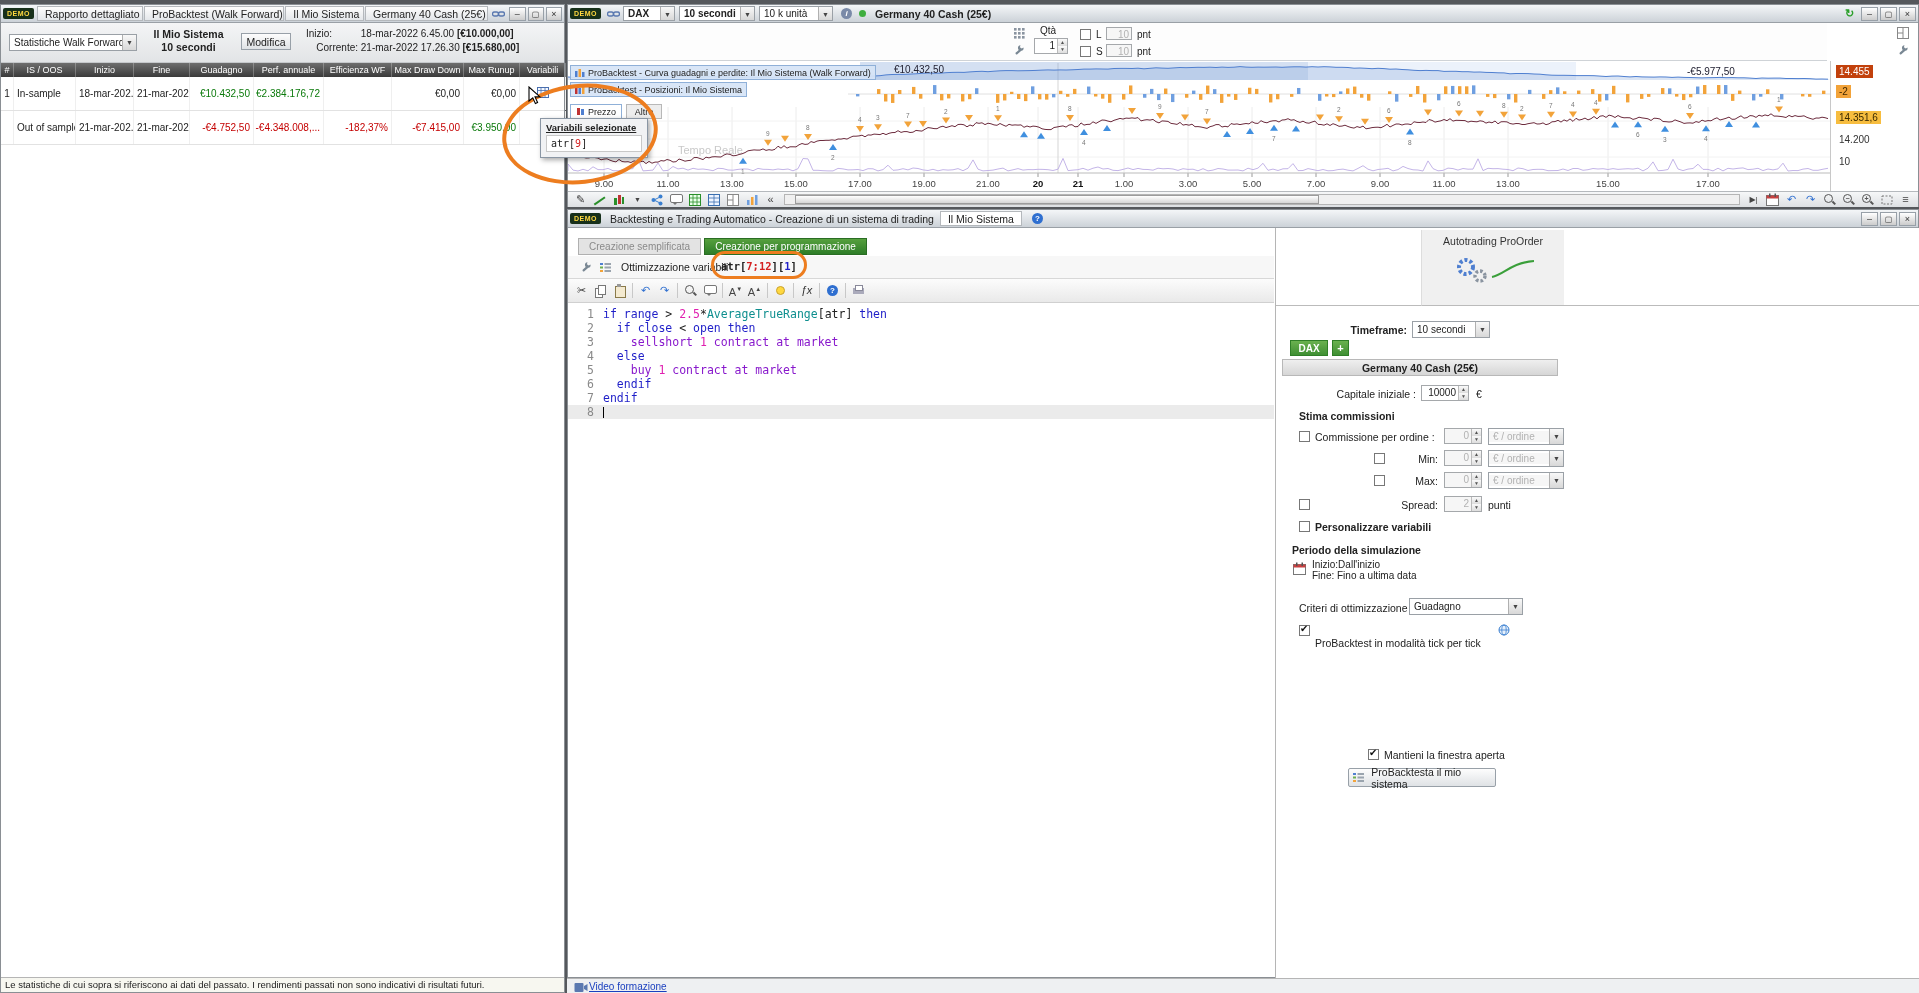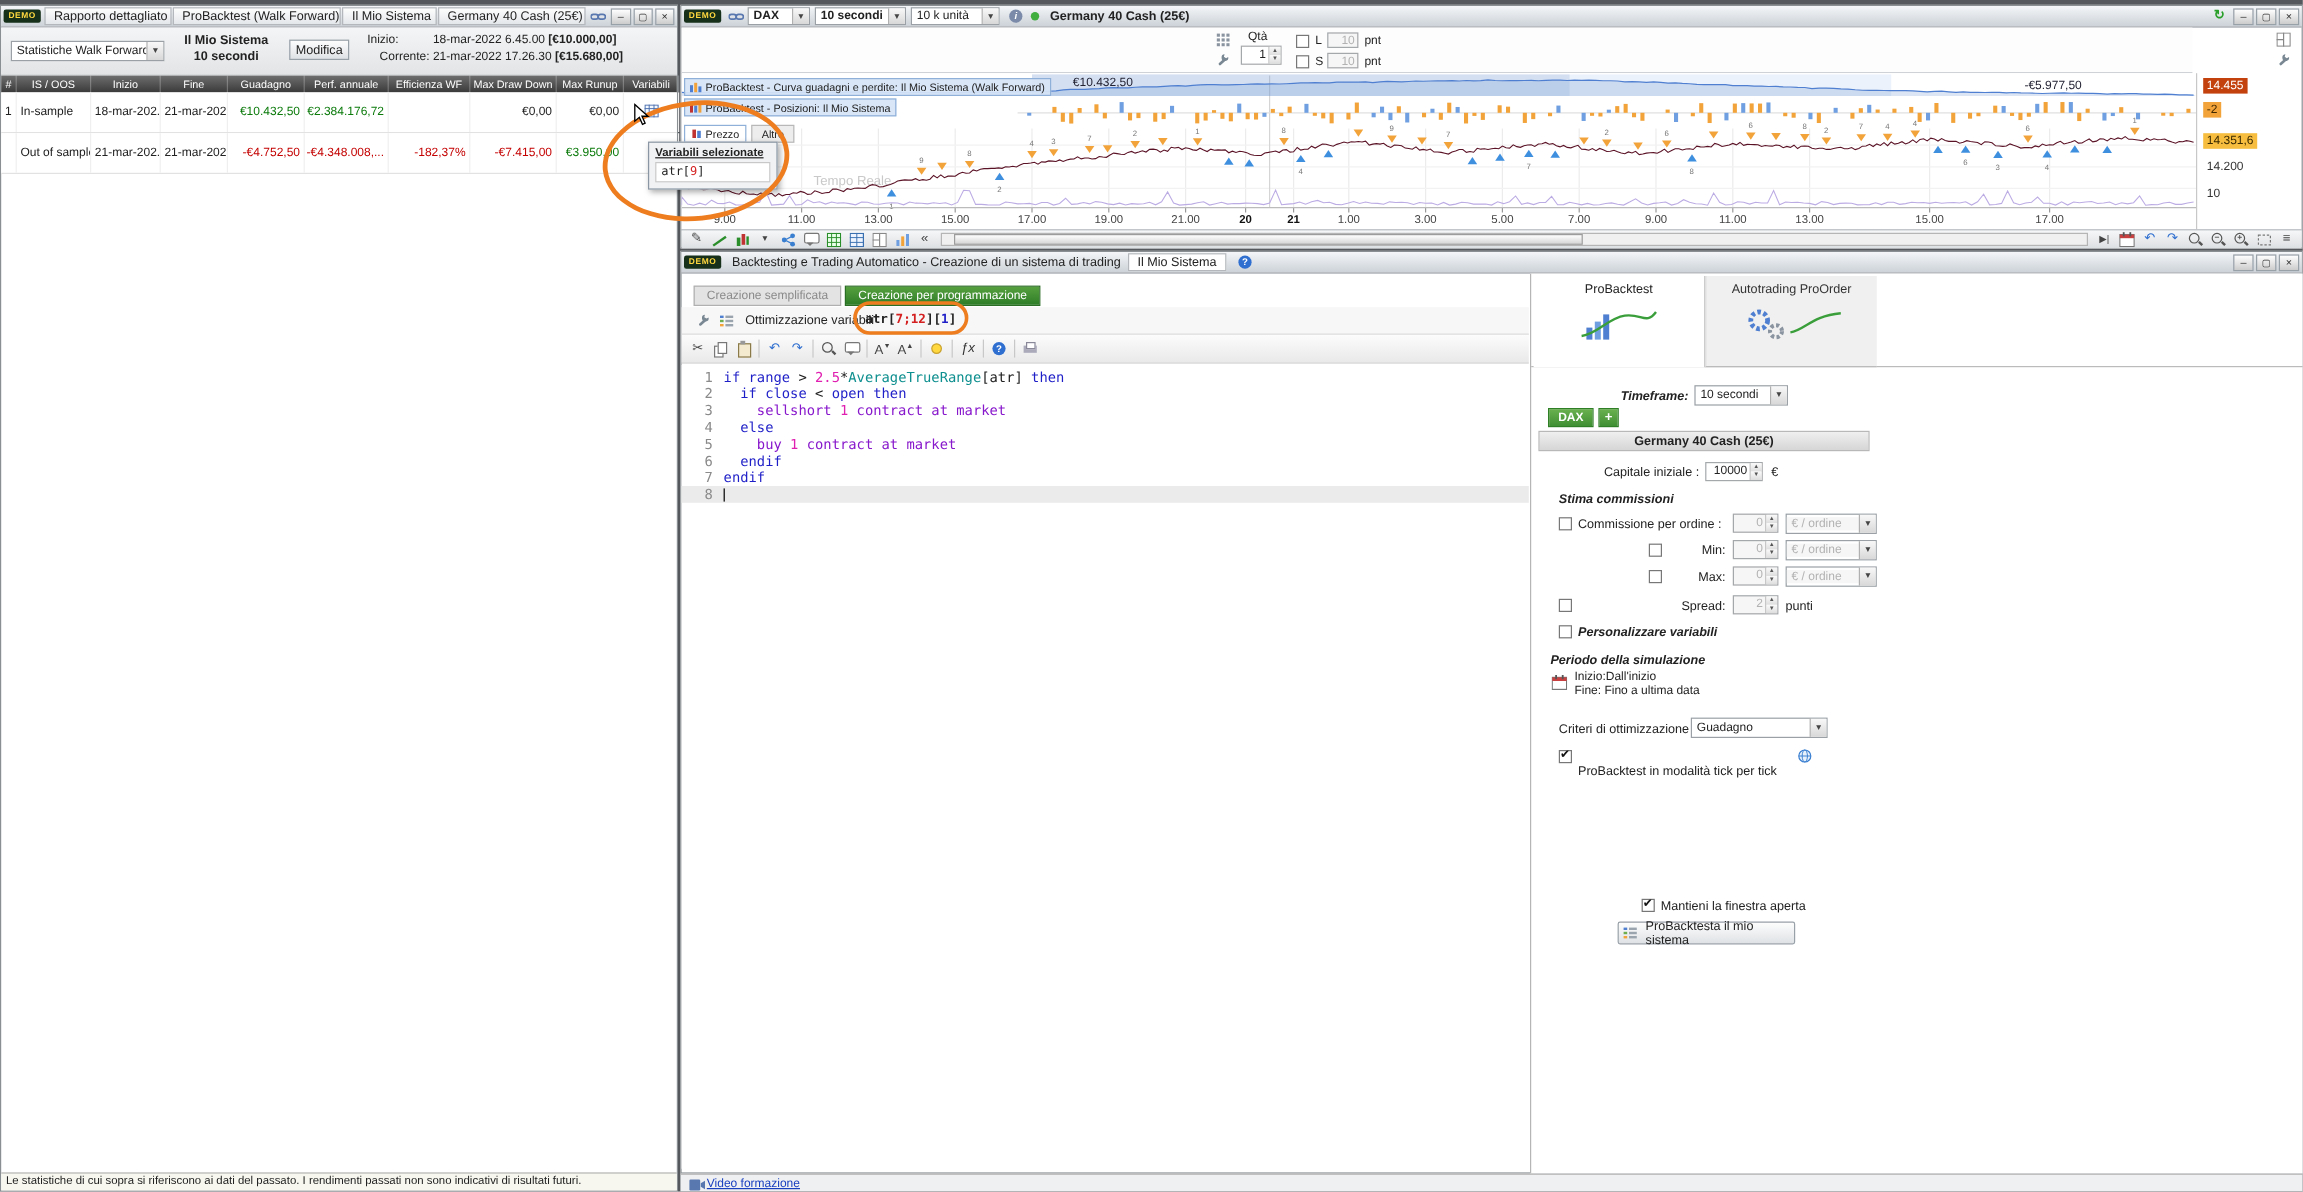--- a/index.html
+++ b/index.html
@@ -82,21 +82,21 @@
 .tok-p{color:#222;}
 .tok-r{color:#d42020;}
 .caret{display:inline-block;width:1px;height:11px;background:#000;vertical-align:middle;}
 
 #config-panel{position:absolute;left:707px;top:18px;width:644px;height:750px;background:#fff;border-left:1px solid #b5b5b5;}
 .cfg-tabs{position:absolute;left:0;top:2px;width:100%;height:76px;border-bottom:1px solid #bbb;}
 .cfg-tab{position:absolute;top:0;width:143px;height:76px;text-align:center;font-size:10.5px;padding-top:5px;}
 .cfg-tab.on{background:#fff;border-right:1px solid #ccc;}
 .cfg-tab.off{background:#f0f0f0;border-bottom:1px solid #bbb;border-left:1px solid #ddd;color:#333;}
 .cfg-label{font-size:10.5px;}
-.cfg-bold{font-weight:bold;font-size:10.5px;font-style:italic;}
+.cfg-bold{font-weight:bold;font-size:10.5px;}
 .right-al{display:inline-block;text-align:right;}
 .instr-bar{position:absolute;left:6px;top:131px;width:276px;height:17px;background:linear-gradient(#efefef,#d6d6d6);border:1px solid #b8b8b8;text-align:center;font-weight:bold;font-size:10.5px;line-height:16px;}
 .dax-chip{position:absolute;left:14px;top:112px;width:38px;height:16px;background:linear-gradient(#6ab14f,#3f8f33);color:#fff;font-weight:bold;font-size:10px;text-align:center;line-height:16px;border:1px solid #2f7f27;}
 .plus-btn{position:absolute;left:56px;top:112px;width:17px;height:16px;background:linear-gradient(#6ab14f,#3f8f33);color:#fff;border:1px solid #2f7f27;text-align:center;line-height:14px;font-weight:bold;}
 .plus-btn::after{content:"+";}
 
 .g{font-size:11px;color:#444;line-height:13px;}
 .ic{position:relative;display:inline-block;}
 .ic-copy{width:11px;height:12px;}
 .ic-copy::before,.ic-copy::after{content:"";position:absolute;width:6px;height:8px;border:1px solid #777;background:#fff;}
@@ -823,29 +823,20 @@
         <span class="ltext"><span class="tok-k">endif</span></span>
       </div>
       <div class="code-line cur">
         <span class="lnum">8</span>
         <span class="ltext"><span class="caret"></span></span>
       </div>
     </div>
 
   <div id="config-panel">
     <div class="cfg-tabs">
-      <div class="cfg-tab on" style="left:2px;">
-        <span>ProBacktest</span><br>
-        <svg width="70" height="34" style="margin-top:6px;">
-          <rect x="8" y="20" width="5" height="10" fill="#4f7fd0"></rect>
-            <rect x="15" y="15" width="5" height="15" fill="#6f9fe0"></rect>
-            <rect x="22" y="9" width="5" height="21" fill="#4f7fd0"></rect>
-          <path d="M4 27 C 18 25, 26 12, 40 10 S 58 18, 66 7" stroke="#3a9f3a" stroke-width="2" fill="none"></path>
-        </svg>
-      </div>
       <div class="cfg-tab off" style="left:145px;">
         <span>Autotrading ProOrder</span><br>
         <svg width="90" height="34" style="margin-top:6px;">
           <circle cx="18" cy="14" r="7" fill="none" stroke="#4f7fd0" stroke-width="4" stroke-dasharray="3,2.2"></circle>
           <circle cx="32" cy="23" r="5" fill="none" stroke="#8a94a0" stroke-width="3.4" stroke-dasharray="2.6,2"></circle>
           <path d="M44 24 C 56 22, 62 10, 86 8" stroke="#3a9f3a" stroke-width="2" fill="none"></path>
         </svg>
       </div>
     </div>
 

